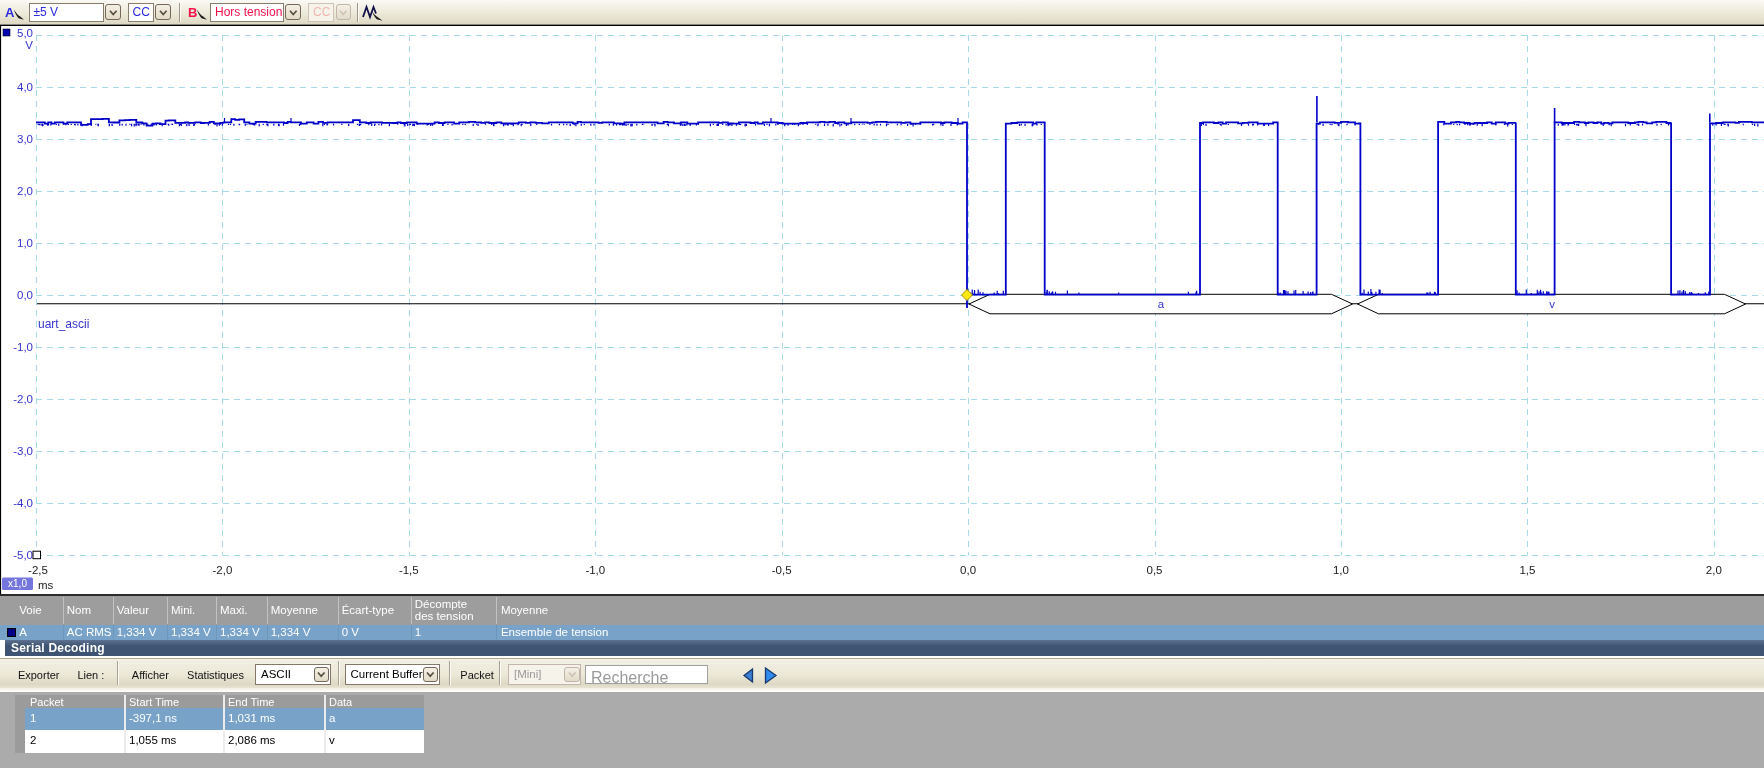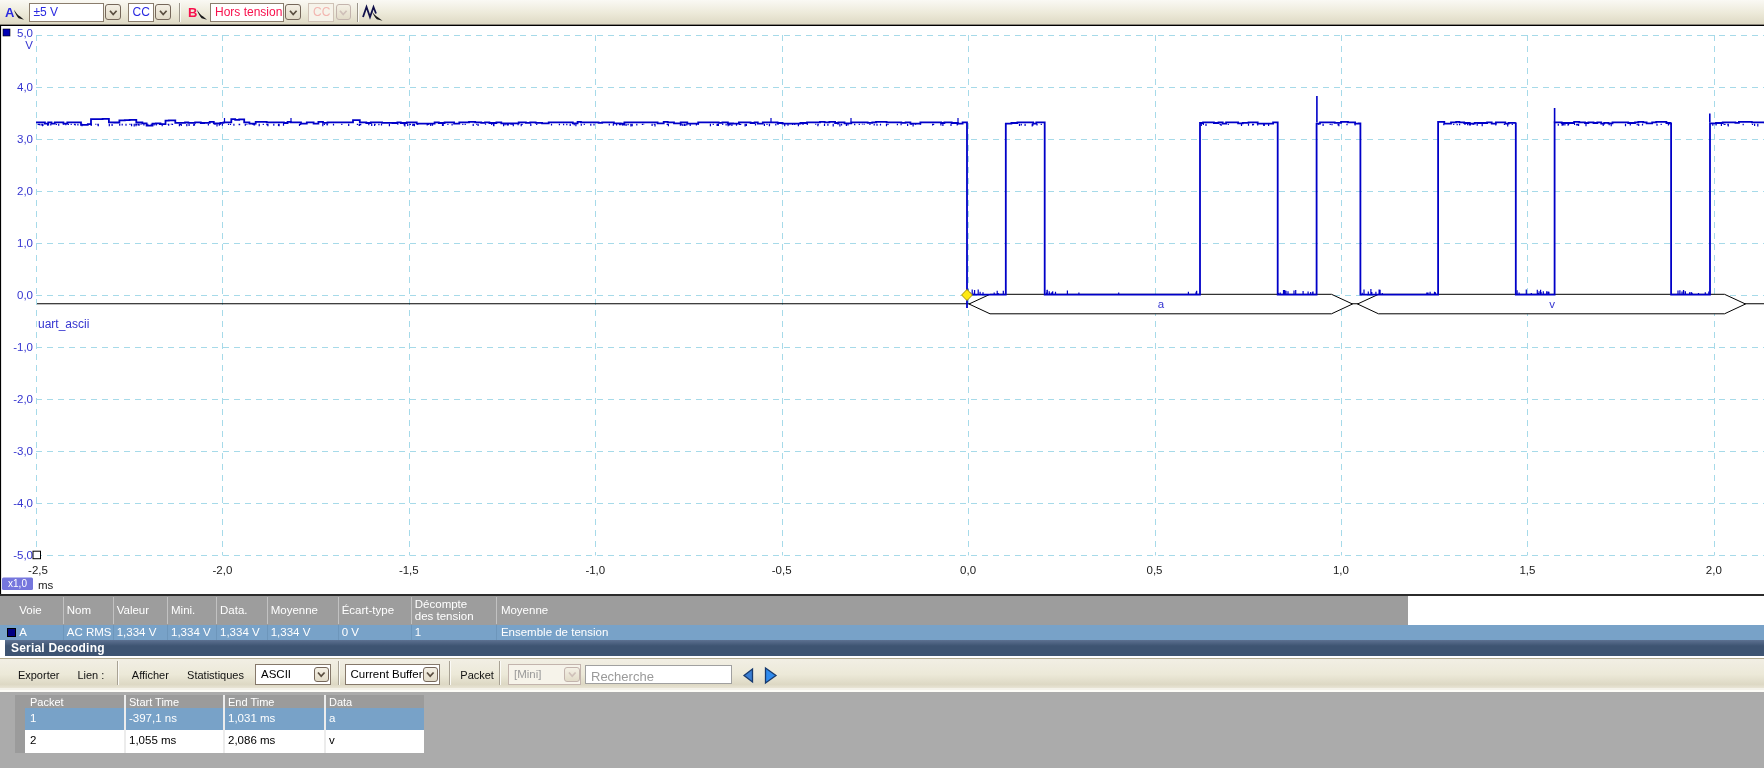--- a/index.html
+++ b/index.html
@@ -15,34 +15,34 @@
 .plot{position:absolute;left:0;top:26px}
 .g{stroke:#a6dae9;stroke-width:1;stroke-dasharray:6 5;fill:none}
 .tr{stroke:#0000c8;stroke-width:1.8;fill:none}
 .tr2{stroke:#0000c8;stroke-width:1.2;fill:none}
 .tr3{stroke:#0000c8;stroke-width:1.6;fill:none}
 .yl,.hl{fill:#3434d0;font-size:11.5px}
 .ual{fill:#3434d0;font-size:12px}
 .xl{fill:#1a1a1a;font-size:11.5px}
 .xb{fill:#fff;font-size:10px}
 .meas{position:absolute;left:0;top:594px;width:1764px;height:46px;border-top:2px solid #2b2b2b}
-.mhead{position:absolute;left:0;top:0;width:1408px;height:29px;background:#9d9d9d}
+.mhead{position:absolute;left:0;top:0;width:1764px;height:29px;background:#9d9d9d}
 .mh{position:absolute;color:#fff;font-size:11.5px;white-space:nowrap}
 .msep{position:absolute;top:1px;height:27px;width:1px;background:#c2c2c2}
 .mrow{position:absolute;left:0;top:29px;width:1764px;height:15px;background:#78a2c8}
 .rsep{position:absolute;top:0;height:15px;width:1px;background:#6d96bb}
 .mv{position:absolute;top:1px;color:#fff;font-size:11.5px;white-space:nowrap}
 .ind{position:absolute;left:7px;top:3px;width:9px;height:9px;background:#000082;border:1.2px solid #000}
 .sbar{position:absolute;left:5px;top:640px;width:1764px;height:16.5px;background:linear-gradient(#5d7191,#3e5472 35%,#3e5472);display:flex;align-items:center}
 .sbar span{color:#fff;font-weight:bold;font-size:12px;margin-left:6px;letter-spacing:0.2px}
 .dtb{position:absolute;left:0;top:656px;width:1764px;height:34px;background:linear-gradient(#f2efe5,#ece9d8 55%,#ddd8c4 88%,#e8e4d4);border-top:2.5px solid #fff;border-bottom:2px solid #f4f2ea}
 .dtb::before{content:"";position:absolute;left:0;top:0;width:100%;height:1px;background:#b3ab90}
 .db{position:absolute;top:11px;font-size:11px;color:#111;white-space:nowrap}
 .dsep{position:absolute;top:3px;height:24px;width:1px;background:#a8a294;box-shadow:1px 0 0 #fbfaf6}
-.srch{position:absolute;left:585px;top:6.5px;width:147px;height:19.5px;background:#fff;border:1px solid #a0a0a0;color:#9a9a9a;font-size:13px;padding:3px 0 0 5px}
+.srch{position:absolute;left:585px;top:6.5px;width:123px;height:19.5px;background:#fff;border:1px solid #a0a0a0;color:#9a9a9a;font-size:16px;padding:3px 0 0 5px}
 .panel{position:absolute;left:0;top:690px;width:1764px;height:78px;background:#ababab;border-top:2.5px solid #fdfcf7}
 .ptable{position:absolute;left:15px;top:2.5px;width:409px;height:58.5px}
 .phead{position:absolute;left:0;top:0;width:409px;height:13px;background:#9b9b9b}
 .ph{position:absolute;top:1px;color:#fff;font-size:11px;white-space:nowrap}
 .phead::before{content:"";position:absolute;left:0;top:0;width:10px;height:58.5px;background:#9b9b9b}
 .prow1{position:absolute;left:10px;top:13px;width:399px;height:22px;background:#78a2c8}
 .prow2{position:absolute;left:10px;top:35px;width:399px;height:23.5px;background:#fff}
 .prow1 .pv{color:#fff}
 .prow2 .pv{color:#000}
 .pv{position:absolute;top:4px;font-size:11.5px;white-space:nowrap}
@@ -168,21 +168,21 @@
         <div class="msep" style="left:167px"></div>
         <div class="msep" style="left:216px"></div>
         <div class="msep" style="left:267px"></div>
         <div class="msep" style="left:338px"></div>
         <div class="msep" style="left:411px"></div>
         <div class="msep" style="left:496.4px"></div>
         <span class="mh" style="left:19.3px;top:8px">Voie</span>
         <span class="mh" style="left:66.8px;top:8px">Nom</span>
         <span class="mh" style="left:116.7px;top:8px">Valeur</span>
         <span class="mh" style="left:171px;top:8px">Mini.</span>
-        <span class="mh" style="left:220px;top:8px">Data.</span>
+        <span class="mh" style="left:220px;top:8px">Maxi.</span>
         <span class="mh" style="left:270.7px;top:8px">Moyenne</span>
         <span class="mh" style="left:341.7px;top:8px">Écart-type</span>
         <span class="mh" style="left:500.9px;top:8px">Moyenne</span>
         <span class="mh" style="left:414.8px;top:2px">Décompte</span>
         <span class="mh" style="left:414.8px;top:14px">des tension</span>
       </div>
 <div class="mrow">
         <div class="rsep" style="left:62.5px"></div>
         <div class="rsep" style="left:112.5px"></div>
         <div class="rsep" style="left:167px"></div>

